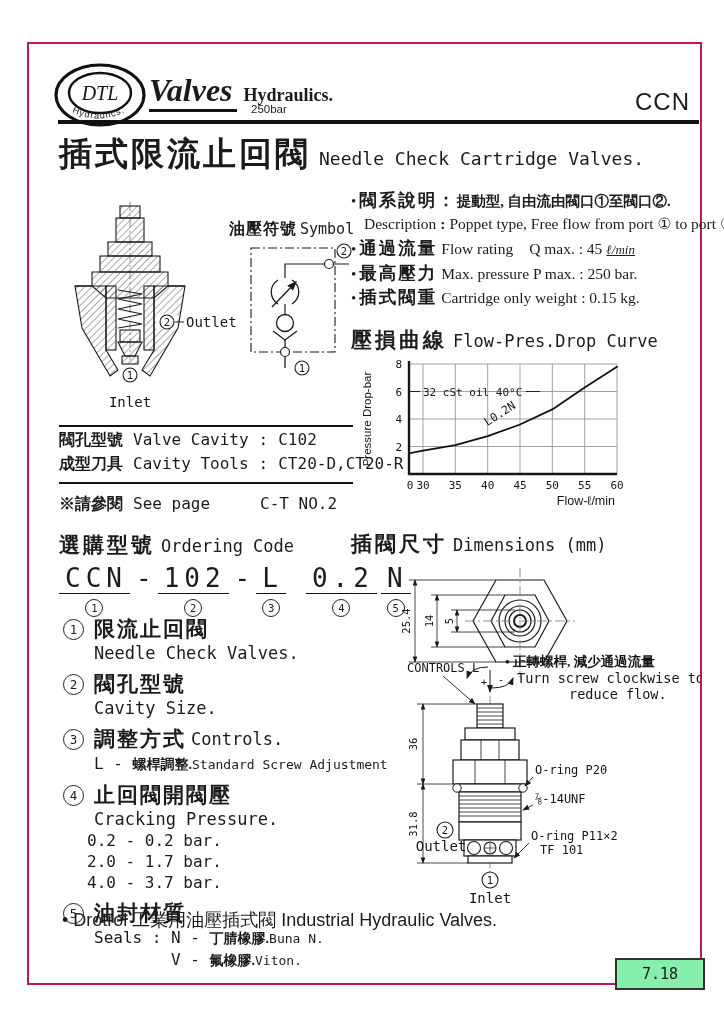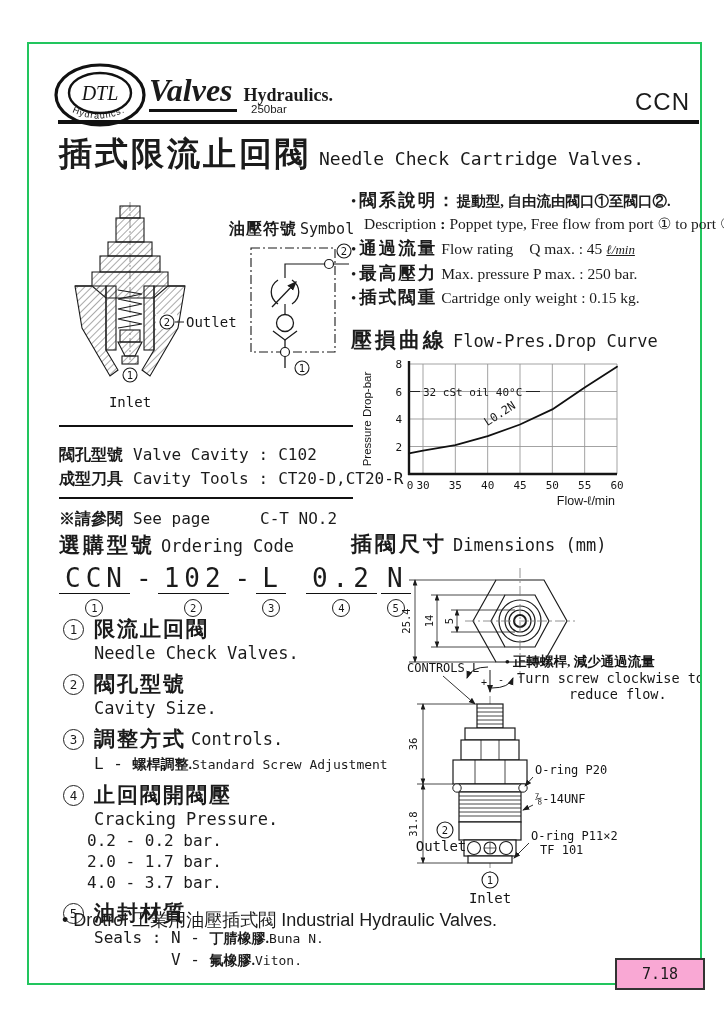--- a/index.html
+++ b/index.html
@@ -1,21 +1,21 @@
 <!DOCTYPE html>
 <html><head>
 <meta charset="utf-8">
 <style>
   html,body{margin:0;padding:0;background:#fff;}
   body{width:724px;height:1024px;position:relative;color:#1b1b1b;
        font-family:"Liberation Serif","DejaVu Serif",serif;}
   .mono{font-family:"DejaVu Sans Mono","Liberation Mono",monospace;}
   .sans{font-family:"Liberation Sans","DejaVu Sans",sans-serif;}
   #frame{position:absolute;left:27px;top:42px;width:671px;height:939px;
-         border:2px solid #22c55e;}
+         border:2px solid #be185d;}
   #frame > div, #frame > svg{position:absolute;}
 
   
   .brand{left:120px;top:28px;white-space:nowrap;}
   .brand-main{font-size:32px;font-style:italic;font-weight:bold;
               border-bottom:3px solid #111;padding:0 4px 1px 0;}
   .brand-suffix{font-size:18px;font-weight:bold;margin-left:7px;}
   .rating{left:222px;top:59px;font-size:11.5px;color:#222;}
   .ccn{right:10px;top:44px;font-size:24px;letter-spacing:1px;}
   .rule{left:29px;right:1px;top:76px;height:4px;background:#111;}
@@ -33,21 +33,21 @@
   .spec-row{margin-bottom:3px;line-height:20px;white-space:nowrap;}
   .spec-zh{font-size:17.5px;font-weight:600;letter-spacing:2px;}
   .spec-en{font-size:15.5px;}
   .spec-ind{margin-left:13px;line-height:19px;white-space:nowrap;}
   .bullet{font-size:15px;margin-right:3px;}
   .unit{font-size:13px;font-style:italic;text-decoration:underline;}
 
   
   .cavity{left:30px;top:381px;width:294px;}
   .cavity-rows{border-top:2.5px solid #111;border-bottom:2.5px solid #111;
-               padding:16px 0 6px 0;}
+               padding:1px 0 6px 0;}
   .cavity-row{line-height:24px;white-space:nowrap;}
   .cv-zh{font-size:16px;font-weight:600;}
   .cv-en{font-size:16px;margin-left:6px;}
   .cavity-note{padding-top:9px;line-height:22px;white-space:nowrap;}
 
   
   .ord-title{left:30px;top:487px;}
   .code-line{left:30px;top:521px;display:flex;align-items:flex-start;}
   .seg{display:flex;flex-direction:column;align-items:center;}
   .seg-text{font-family:"DejaVu Sans Mono","Liberation Mono",monospace;
@@ -90,21 +90,21 @@
   .note-zh{font:600 13.5px "Liberation Serif",serif;}
   .note-en{font:13.5px "DejaVu Sans Mono",monospace;}
   .sym-label{left:200px;top:175px;}
   .sym-zh{font-size:16px;font-weight:600;letter-spacing:1px;}
   .sym-en{font-size:15px;margin-left:3px;}
 
   
   .footer-note{left:33px;top:864px;font-size:18px;white-space:nowrap;
                font-family:Liberation Sans, sans-serif;}
   .page-box{left:586px;top:914px;width:86px;height:28px;border:2px solid #333;
-            background:#f9a8d4;display:flex;align-items:center;justify-content:center;
+            background:#86efac;display:flex;align-items:center;justify-content:center;
             font-family:"DejaVu Sans Mono",monospace;font-size:15px;}
 </style>
 </head>
 <body>
 
 <div id="frame">
 
   <svg style="left:24px;top:18px;" width="96" height="70" viewBox="0 0 96 70">
     <ellipse cx="47" cy="33" rx="44" ry="30" fill="none" stroke="#111" stroke-width="3.2"></ellipse>
     <ellipse cx="47" cy="31" rx="31" ry="20" fill="none" stroke="#111" stroke-width="2.4"></ellipse>

